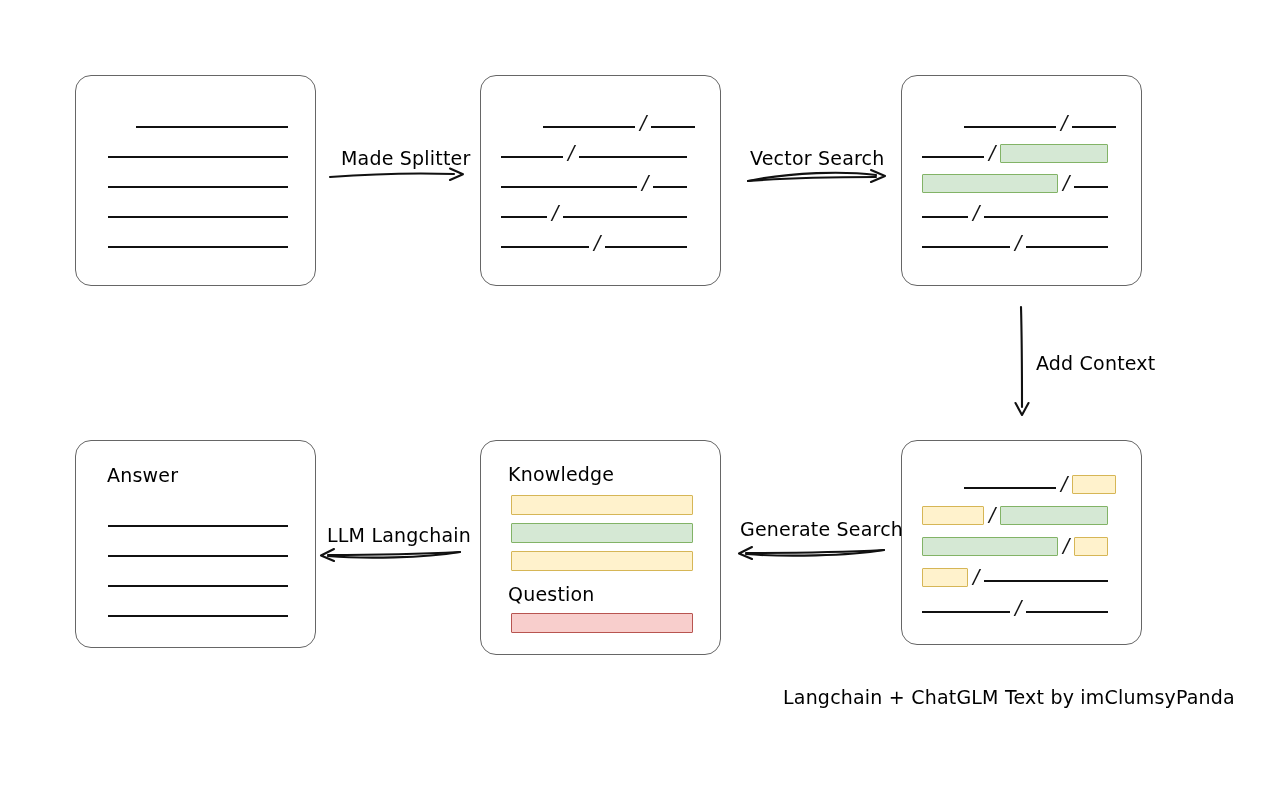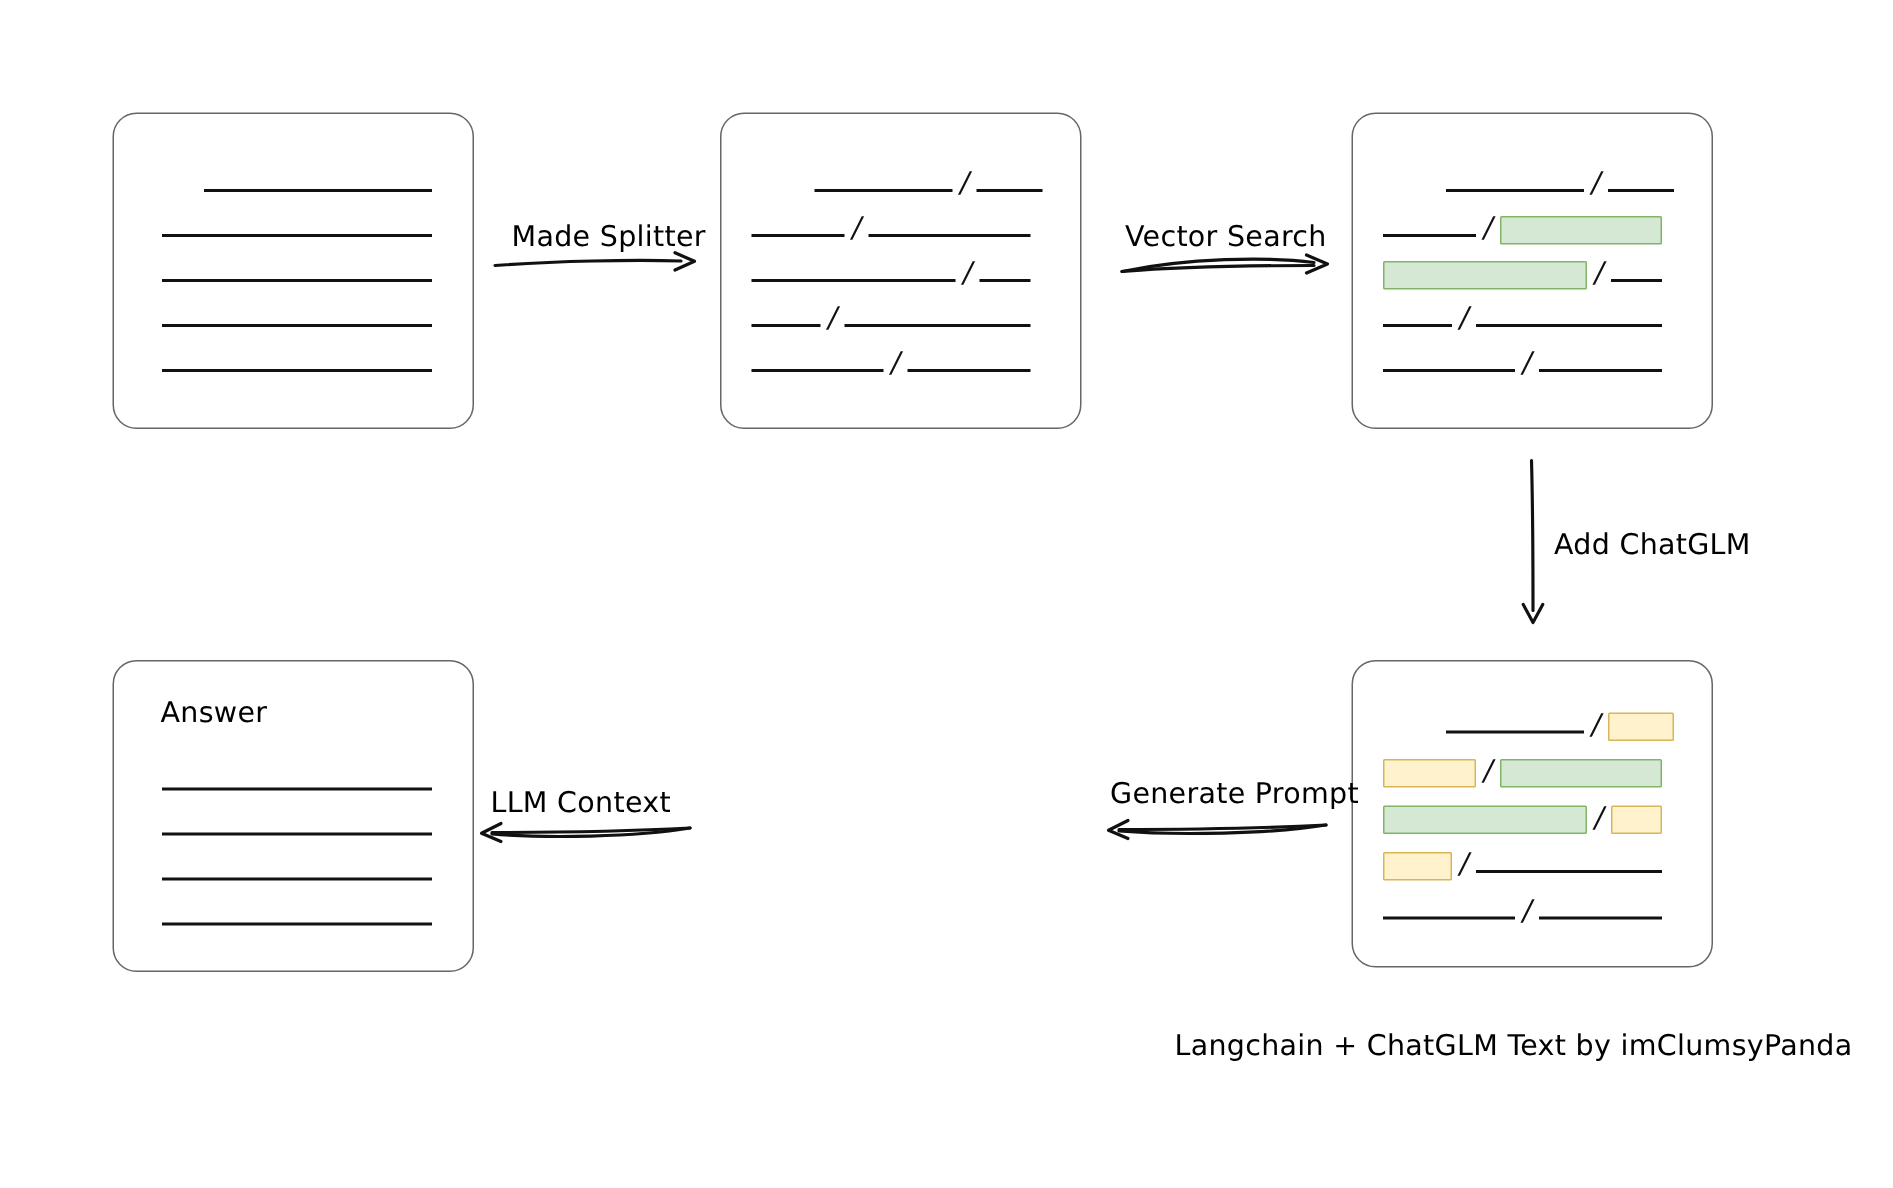--- a/index.html
+++ b/index.html
@@ -171,21 +171,21 @@
         </div>
       </div>
   </div>
 
   <div class="arrow" style="left:1012px;top:307px;">
     <svg width="20" height="110" viewBox="0 0 20 110">
       <path d="M9,0 C10,36 10,72 10,100" fill="none" stroke="#111" stroke-width="2.1" stroke-linecap="round"></path>
       <path d="M3.5,96 L10,108 L16.5,96" fill="none" stroke="#111" stroke-width="2.1" stroke-linejoin="round" stroke-linecap="round"></path>
     </svg>
   </div>
-  <div class="arrow-label" style="left:1036px;top:352px;">Add ChatGLM</div>
+  <div class="arrow-label" style="left:1036px;top:352px;">Add Context</div>
 
   <div class="card" style="left:901px;top:440px;width:241px;height:205px;">
     <div class="rows">
         <div class="row" style="left: 20px; top: 34px;">
           <span style="width: 42px; height: 1px;"></span>
           <span class="seg-line" style="width: 92px;"></span>
           <span class="slash">/</span>
           <span class="chip yellow" style="width: 44px;"></span>
         </div>
         <div class="row" style="left: 20px; top: 65px;">
@@ -211,31 +211,44 @@
       </div>
   </div>
 
   <div class="arrow" style="left:738px;top:545px;">
     <svg width="146" height="16" viewBox="0 0 146 16">
       <path d="M146,5 C110,11 46,12 8,9" fill="none" stroke="#111" stroke-width="2.1" stroke-linecap="round"></path>
       <path d="M146,5 C108,7 48,8 8,8" fill="none" stroke="#111" stroke-width="2.1" stroke-linecap="round"></path>
       <path d="M14,2 L1,8.5 L14,14" fill="none" stroke="#111" stroke-width="2.1" stroke-linejoin="round" stroke-linecap="round"></path>
     </svg>
   </div>
-  <div class="arrow-label" style="left:740px;top:518px;">Generate Prompt</div>
-
+  <div class="arrow-label" style="left:740px;top:518px;">Generate Search</div>
+
+  <div class="card" style="left:480px;top:440px;width:241px;height:215px;">
+    <div class="card-title" style="left:27px;top:22px;">Knowledge</div>
+
+    <div></div>
+
+    <div class="card-title" style="left:27px;top:142px;">Question</div>
+
+    <div></div>
+  <div class="bar yellow" style="left: 30px; top: 54px; width: 182px;"></div>
+      <div class="bar green" style="left: 30px; top: 82px; width: 182px;"></div>
+      <div class="bar yellow" style="left: 30px; top: 110px; width: 182px;"></div>
+      <div class="bar red" style="left: 30px; top: 172px; width: 182px;"></div>
+    </div>
 
   <div class="arrow" style="left:320px;top:548px;">
     <svg width="140" height="16" viewBox="0 0 140 16">
       <path d="M140,4 C104,10 44,11 8,8" fill="none" stroke="#111" stroke-width="2.1" stroke-linecap="round"></path>
       <path d="M140,4 C102,6 46,7 8,7" fill="none" stroke="#111" stroke-width="2.1" stroke-linecap="round"></path>
       <path d="M14,1 L1,7.5 L14,13" fill="none" stroke="#111" stroke-width="2.1" stroke-linejoin="round" stroke-linecap="round"></path>
     </svg>
   </div>
-  <div class="arrow-label" style="left:327px;top:524px;">LLM Context</div>
+  <div class="arrow-label" style="left:327px;top:524px;">LLM Langchain</div>
 
   <div class="card" style="left:75px;top:440px;width:241px;height:208px;">
     <div class="card-title" style="left:31px;top:23px;">Answer</div>
     <div class="rows">
         <div class="row" style="left: 32px; top: 72px;">
           <span class="seg-line" style="width: 180px;"></span>
         </div>
         <div class="row" style="left: 32px; top: 102px;">
           <span class="seg-line" style="width: 180px;"></span>
         </div>

